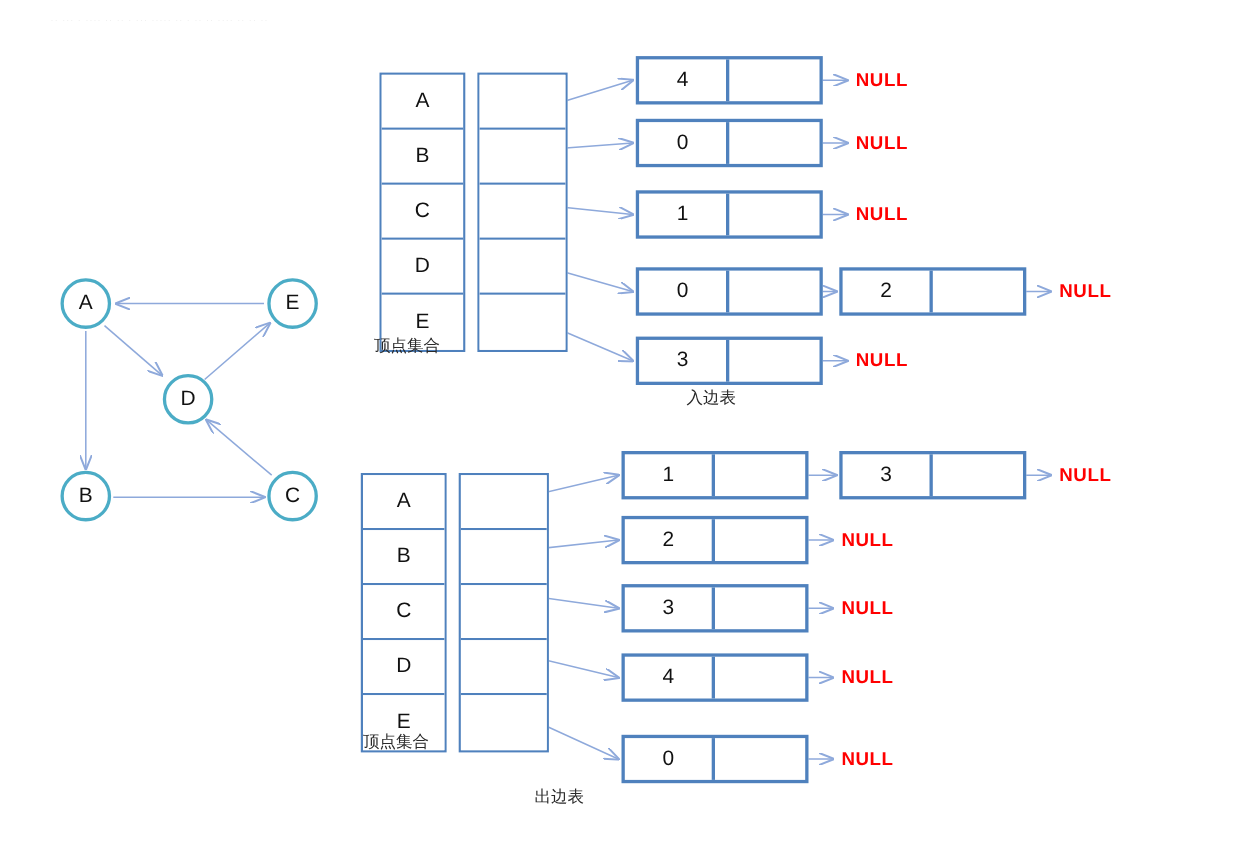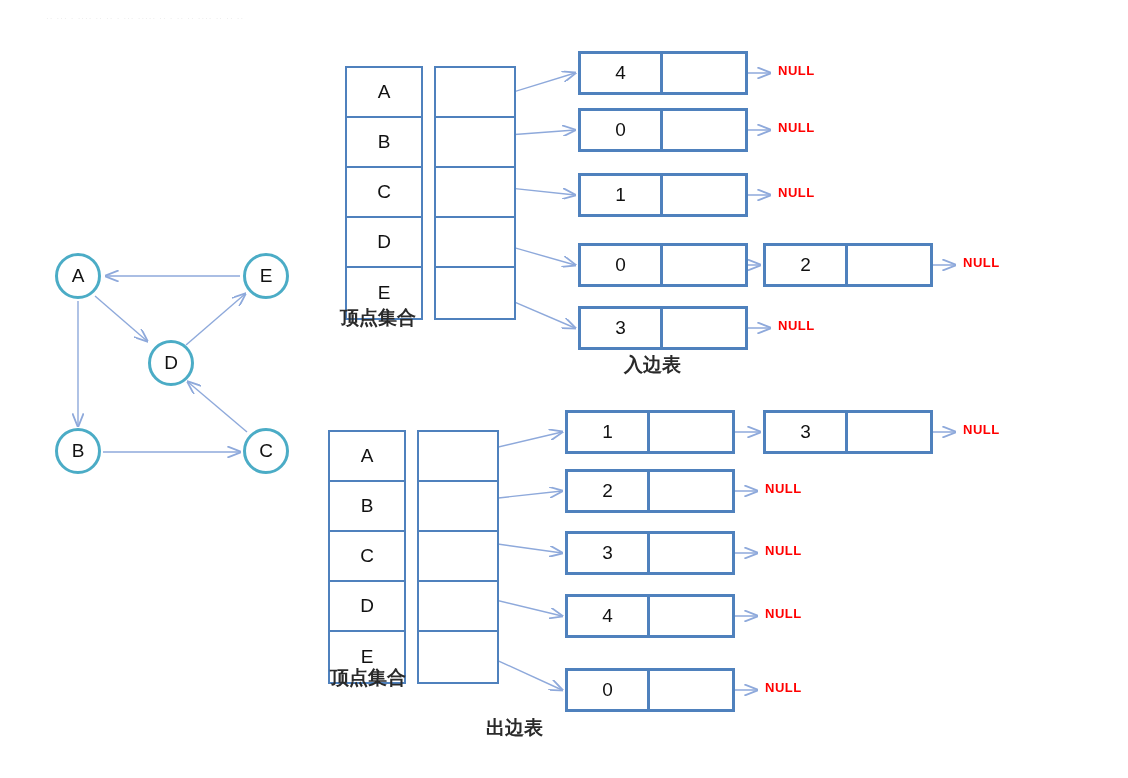--- a/index.html
+++ b/index.html
@@ -101,33 +101,32 @@
   }
   .lnode .next {
     width: 82px;
     box-sizing: border-box;
   }
   
   .nulltag {
     position: absolute;
     color: #FF0000;
     font-weight: bold;
-    font-size: 13px;
+    font-size: 17px;
     letter-spacing: .5px;
     font-family: "Liberation Sans", sans-serif;
     white-space: nowrap;
   }
   
   .caption {
     position: absolute;
-    font-size: 19px;
+    font-size: 15px;
     color: #2a2a2a;
     font-family: "DejaVu Sans", sans-serif;
     white-space: nowrap;
-    font-weight: bold;
   }
 </style>
 </head>
 <body>
 
 <div id="page">
 
   <div class="artifact-text">·· ··· · ···· ·· ·· · ··· ····· ·· · ·· ·· ···· ·· ·· ··</div>
 
   <svg id="vec" viewBox="0 0 1128 778">

